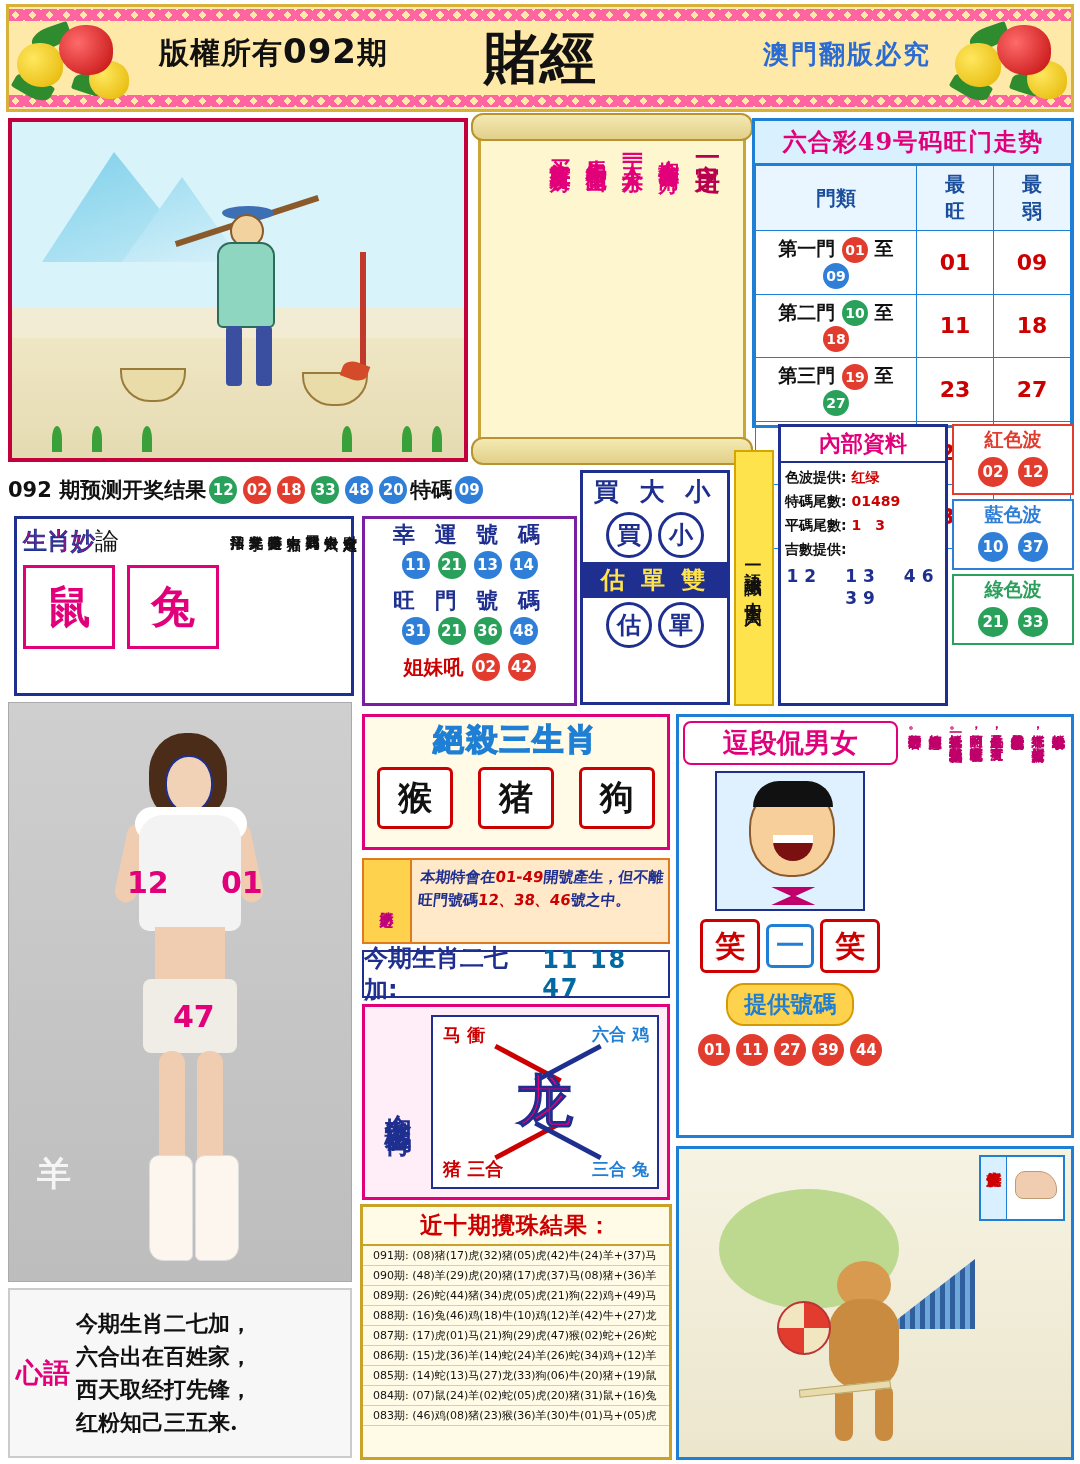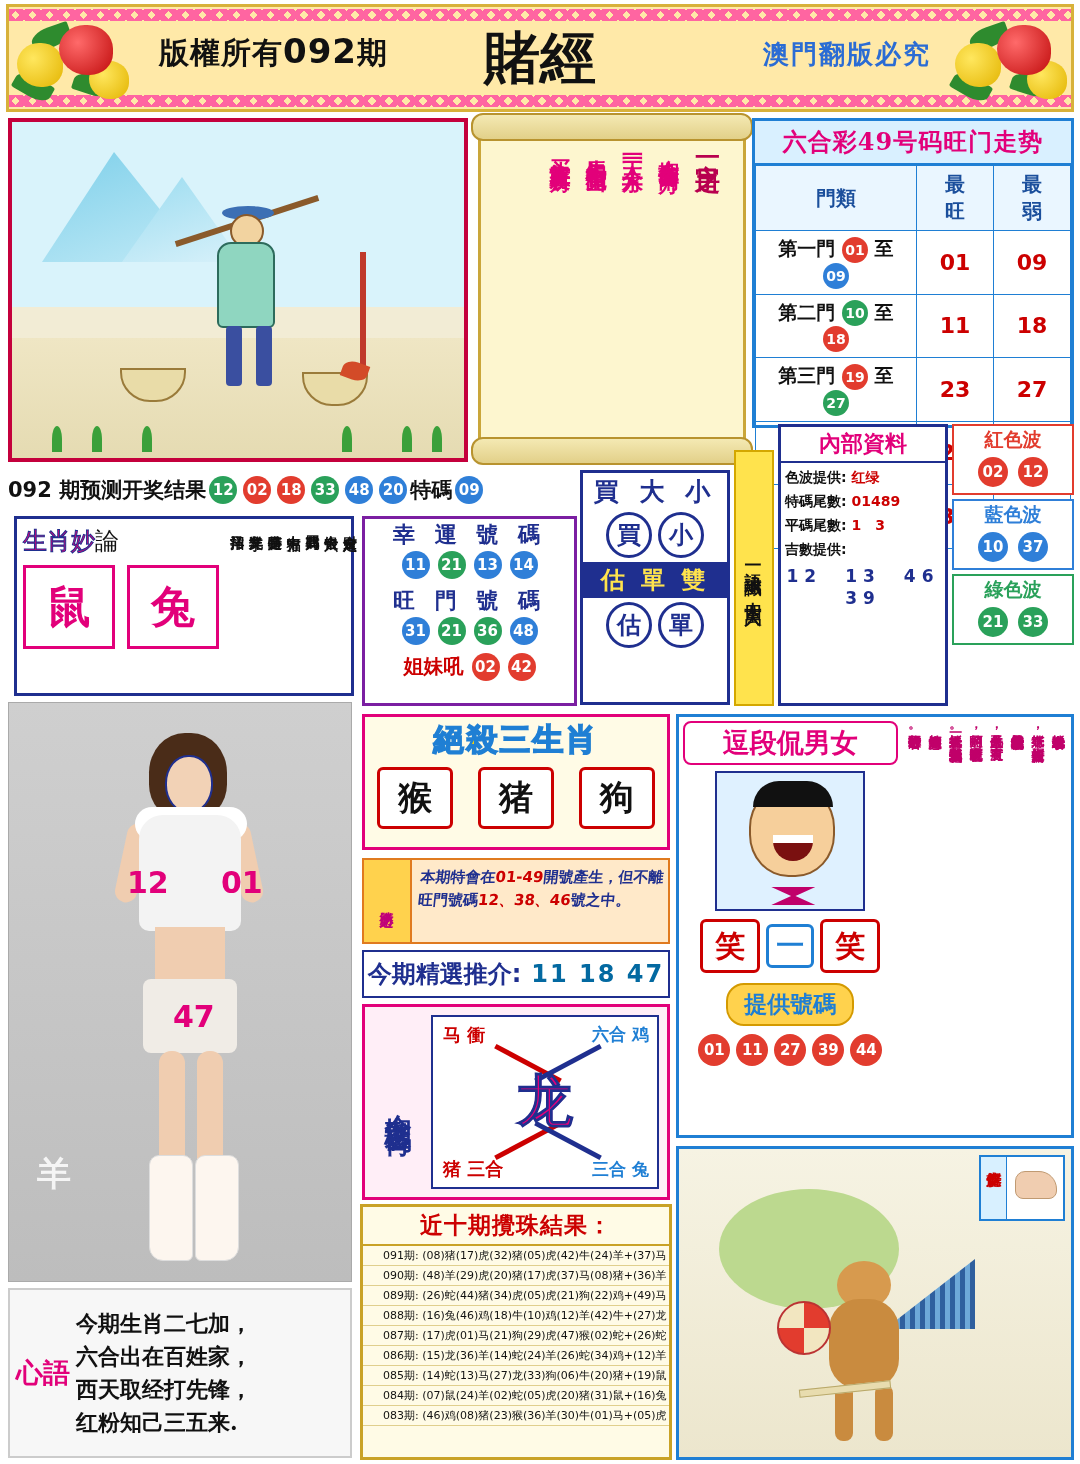--- a/index.html
+++ b/index.html
@@ -158,21 +158,21 @@
     border:3px solid #7b1fa2; background:#fff;
   }
   .lucky h4 {
     margin:0; height:30px; line-height:30px; text-align:center; font-size:22px;
     color:#1f2f8f; font-weight:bold; letter-spacing:6px;
     font-family:"DejaVu Serif","Liberation Serif",serif;
   }
   .lucky .row { display:flex; justify-content:center; gap:8px; padding:2px 0 6px; }
   .lucky .bl { width:28px;height:28px;line-height:28px;border-radius:50%;color:#fff;
     text-align:center; font-size:15px; font-weight:bold; }
-  .sister { display:flex; align-items:flex-start; justify-content:center; gap:8px; padding-top:2px;}
+  .sister { display:flex; align-items:center; justify-content:center; gap:8px; padding-top:2px;}
   .sister .lab { color:#c00; font-size:20px; font-weight:bold; }
 
   
   .bigsmall {
     position:absolute; left:580px; top:470px; width:150px; height:235px;
     border:3px solid #1f2f8f; background:#fff; text-align:center;
   }
   .bs-title { font-size:25px; font-weight:bold; color:#1f2f8f; letter-spacing:6px; margin-top:2px;
     font-family:"DejaVu Serif","Liberation Serif",serif; }
   .bs-row { display:flex; justify-content:center; align-items:center; gap:6px; margin:4px 0; }
@@ -353,21 +353,21 @@
     font-family:"DejaVu Serif","Liberation Serif",serif;}
 
   
   .recent {
     position:absolute; left:360px; top:1204px; width:312px; height:256px;
     border:3px solid #c9a227; background:#fffbe6;
   }
   .recent h4 { margin:0; text-align:center; font-size:23px; font-weight:bold; color:#c00;
     padding:3px 0; border-bottom:2px solid #c9a227;
     font-family:"DejaVu Serif","Liberation Serif",serif; letter-spacing:1px;}
-  .recent .line { font-size:11px; padding:2px 20px; border-bottom:1px solid #e0cf8d;
+  .recent .line { font-size:11px; padding:2px 10px; border-bottom:1px solid #e0cf8d;
     color:#111; white-space:nowrap; overflow:hidden; }
 
   
   .jiehua {
     position:absolute; left:676px; top:1146px; width:398px; height:314px;
     border:3px solid #1f7fd4; background:#f6f3e3; overflow:hidden;
   }
   .jh-sky { position:absolute; inset:0; background:linear-gradient(#f6f3e3,#ece6cd); }
   .jh-hill { position:absolute; left:40px; top:40px; width:180px;height:120px;border-radius:50%;
     background:#bcd98f; }
@@ -618,21 +618,21 @@
   <div class="bisheng">
     <div class="bs-badge">
       <span>必勝之術</span>
     </div>
     <div class="bs-text">
       <span>本期特會在</span><em>01-49</em><span>開號產生，但不</span><span>離旺門號碼</span><em>12、38、46</em><span>號之中。</span>
     </div>
   </div>
 
   <div class="jingxuan">
-    <span>今期精選推介:</span>
+    <span>今期生肖二七加:</span>
     <span class="nums">11 18 47</span>
   </div>
 
   <div class="toumaxiao">
     <div class="tmx-label">
       <span>今期透碼肖</span>
     </div>
     <div class="tmx-box">
       <div class="tmx-tl">马 衝</div>
       <div class="tmx-tr">六合 鸡</div>

